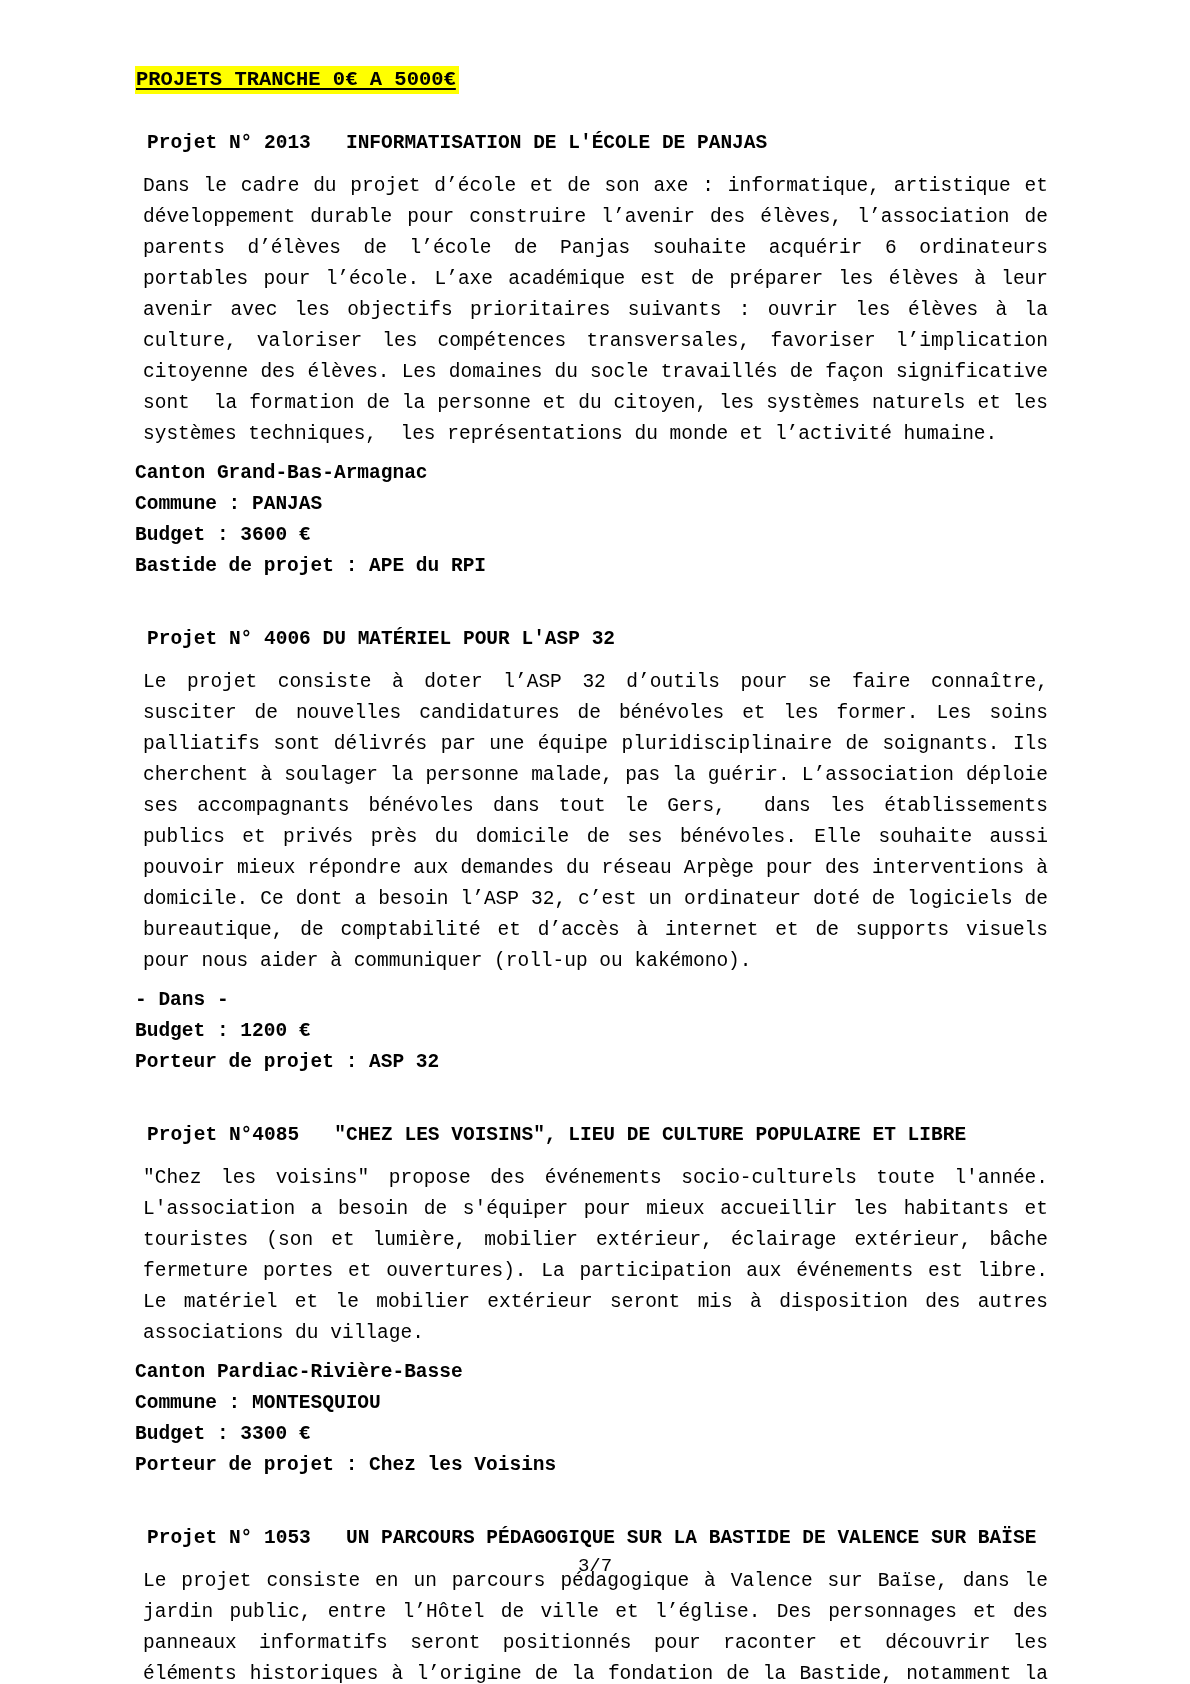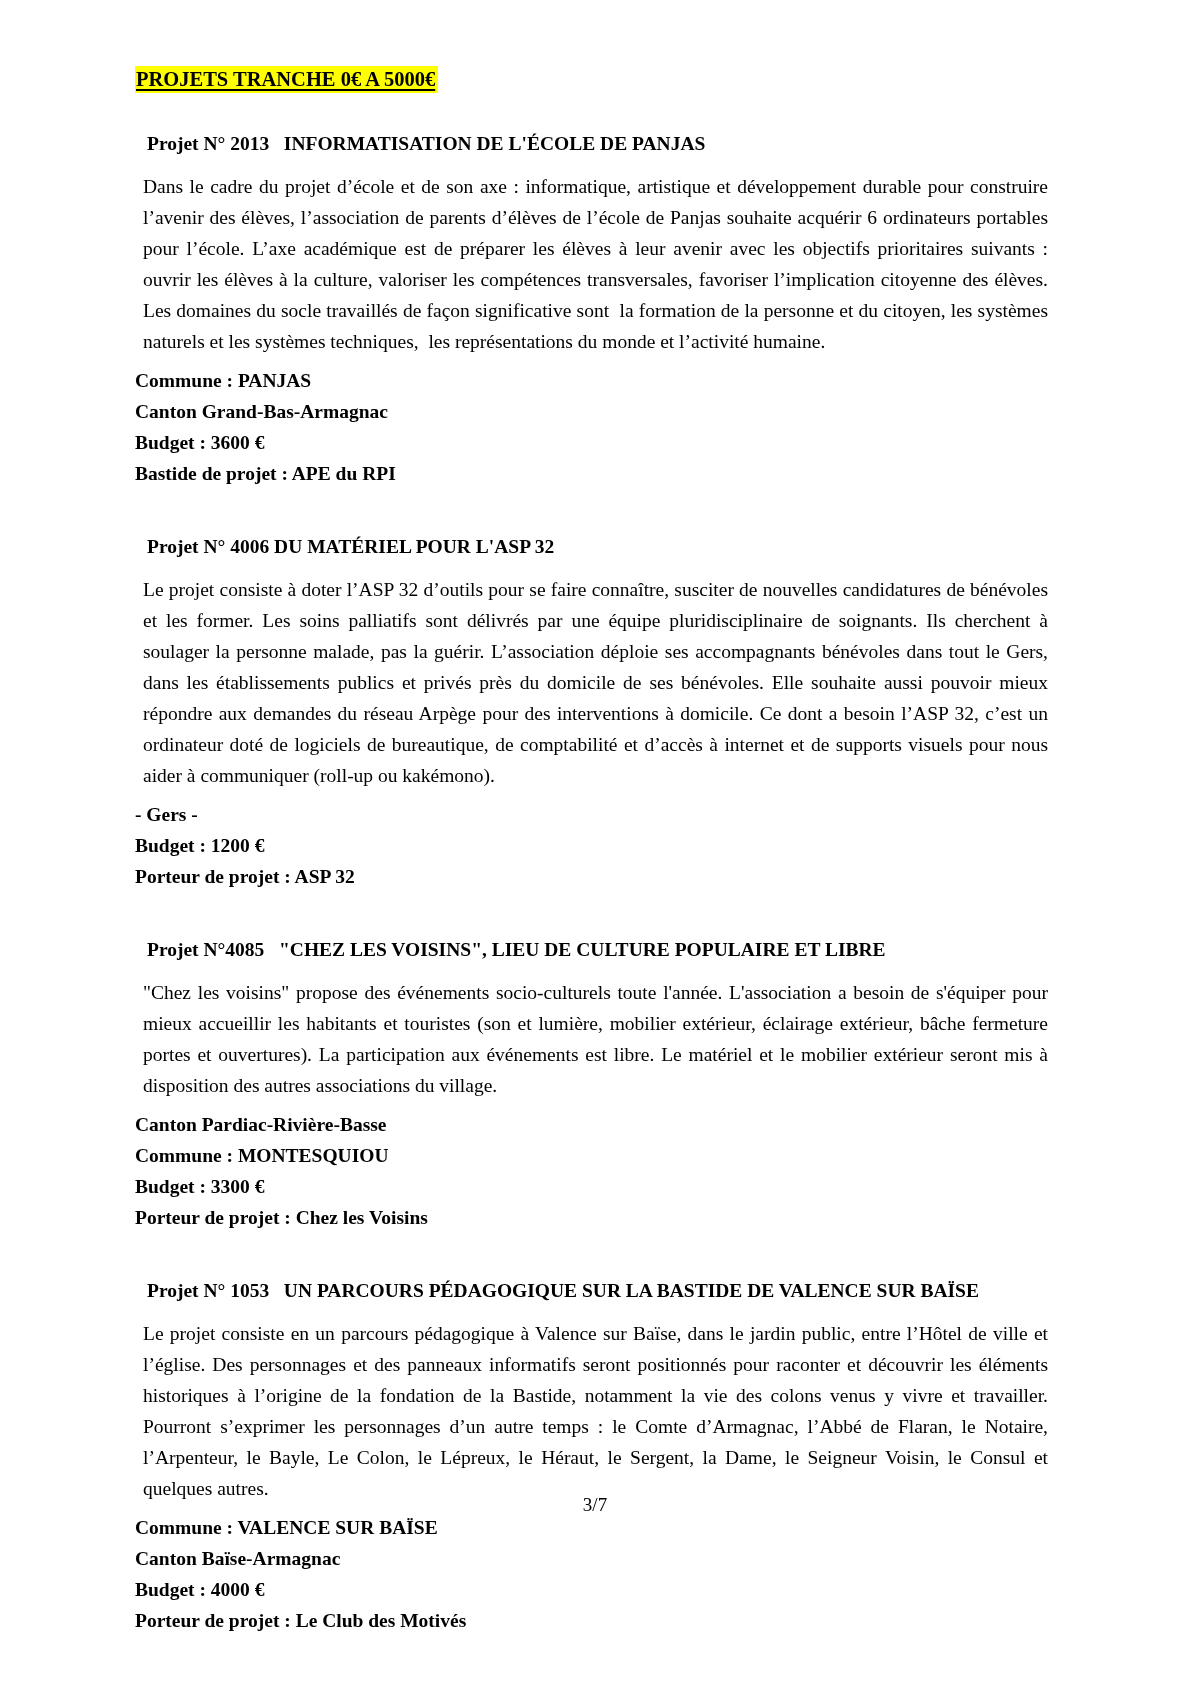--- a/index.html
+++ b/index.html
@@ -6,21 +6,21 @@
     margin: 0;
     padding: 0;
     background: #ffffff;
   }
   .page {
     position: relative;
     width: 1190px;
     height: 1684px;
     background: #ffffff;
     color: #000000;
-    font-family: Liberation Serif, serif;
+    font-family: Liberation Mono, monospace;
     font-size: 19.5px;
     line-height: 31px;
     overflow: hidden;
   }
   .content {
     position: absolute;
     left: 135px;
     right: 134px;
     top: 64px;
   }
@@ -53,47 +53,47 @@
     text-align: justify;
     white-space: pre-wrap;
   }
   .meta-line {
     font-weight: bold;
   }
   .footer {
     position: absolute;
     left: 0;
     right: 0;
-    top: 1489px;
+    top: 1551px;
     text-align: center;
     font-size: 19px;
     line-height: 31px;
   }
 </style>
 </head>
 <body>
 
 <div class="page">
   <div class="content">
 
     <h1 class="doc-title"><span class="highlight">PROJETS TRANCHE 0€ A 5000€</span></h1>
 
     <section class="project">
       <h2 class="project-title">Projet N° 2013   INFORMATISATION DE L'ÉCOLE DE PANJAS</h2>
       <p class="project-desc">Dans le cadre du projet d’école et de son axe : informatique, artistique et développement durable pour construire l’avenir des élèves, l’association de parents d’élèves de l’école de Panjas souhaite acquérir 6 ordinateurs portables pour l’école. L’axe académique est de préparer les élèves à leur avenir avec les objectifs prioritaires suivants : ouvrir les élèves à la culture, valoriser les compétences transversales, favoriser l’implication citoyenne des élèves. Les domaines du socle travaillés de façon significative sont  la formation de la personne et du citoyen, les systèmes naturels et les systèmes techniques,  les représentations du monde et l’activité humaine.</p>
+      <div class="meta-line">Canton Grand-Bas-Armagnac</div>
       <div class="meta-line">Commune : PANJAS</div>
-      <div class="meta-line">Canton Grand-Bas-Armagnac</div>
       <div class="meta-line">Budget : 3600 €</div>
       <div class="meta-line">Bastide de projet : APE du RPI</div>
     </section>
 
     <section class="project">
       <h2 class="project-title">Projet N° 4006 DU MATÉRIEL POUR L'ASP 32</h2>
       <p class="project-desc">Le projet consiste à doter l’ASP 32 d’outils pour se faire connaître, susciter de nouvelles candidatures de bénévoles et les former. Les soins palliatifs sont délivrés par une équipe pluridisciplinaire de soignants. Ils cherchent à soulager la personne malade, pas la guérir. L’association déploie ses accompagnants bénévoles dans tout le Gers,  dans les établissements publics et privés près du domicile de ses bénévoles. Elle souhaite aussi pouvoir mieux répondre aux demandes du réseau Arpège pour des interventions à domicile. Ce dont a besoin l’ASP 32, c’est un ordinateur doté de logiciels de bureautique, de comptabilité et d’accès à internet et de supports visuels pour nous aider à communiquer (roll-up ou kakémono).</p>
-      <div class="meta-line">- Gers -</div>
+      <div class="meta-line">- Dans -</div>
       <div class="meta-line">Budget : 1200 €</div>
       <div class="meta-line">Porteur de projet : ASP 32</div>
     </section>
 
     <section class="project">
       <h2 class="project-title">Projet N°4085   "CHEZ LES VOISINS", LIEU DE CULTURE POPULAIRE ET LIBRE</h2>
       <p class="project-desc">"Chez les voisins" propose des événements socio-culturels toute l'année. L'association a besoin de s'équiper pour mieux accueillir les habitants et touristes (son et lumière, mobilier extérieur, éclairage extérieur, bâche fermeture portes et ouvertures). La participation aux événements est libre. Le matériel et le mobilier extérieur seront mis à disposition des autres associations du village.</p>
       <div class="meta-line">Canton Pardiac-Rivière-Basse</div>
       <div class="meta-line">Commune : MONTESQUIOU</div>
       <div class="meta-line">Budget : 3300 €</div>

